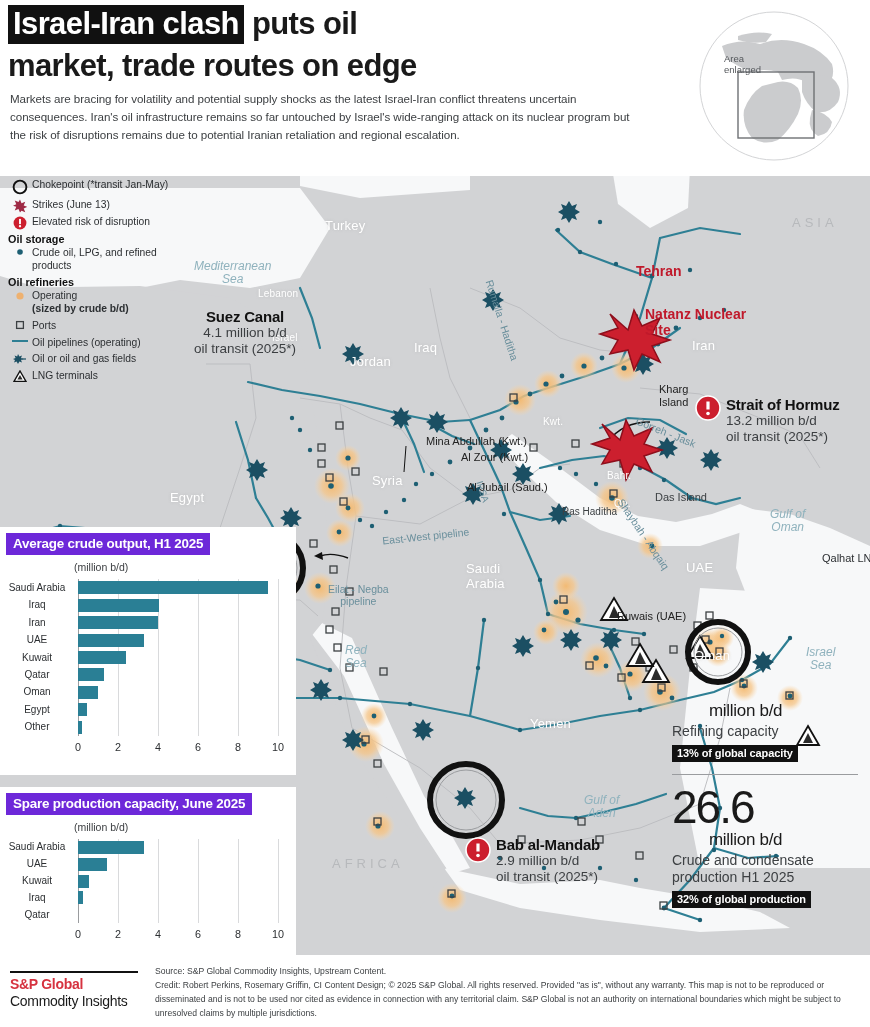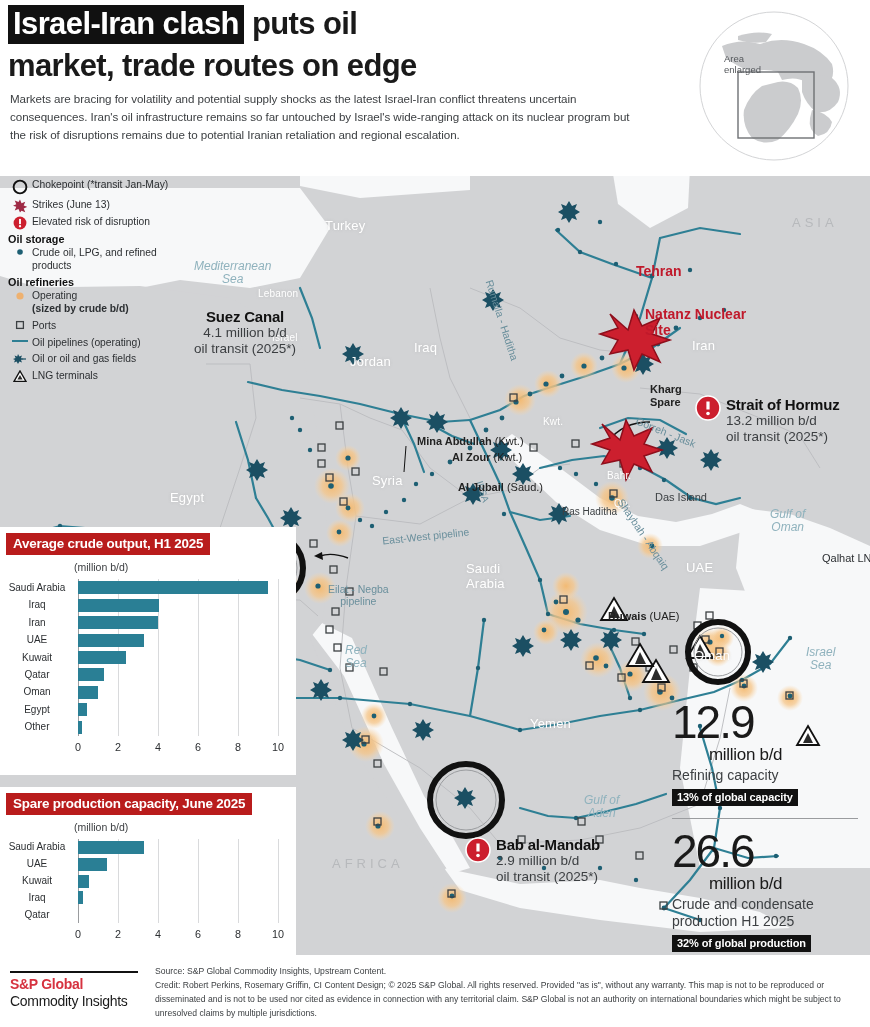--- a/index.html
+++ b/index.html
@@ -28,40 +28,40 @@
   #map { position:absolute; left:0; top:168px; width:870px; height:790px; background:#e3e4e6; overflow:hidden; }
   #map svg.base { position:absolute; left:0; top:0; }
 
   .mlabel { position:absolute; white-space:nowrap; pointer-events:none; }
   .country { color:#ffffff; font-size:13px; letter-spacing:0.2px; text-shadow:0 0 3px rgba(160,160,160,.35); }
   .country.sm { font-size:10px; }
   .continent { color:#b7b9bc; font-size:13px; letter-spacing:4px; font-weight:400; }
   .sea { color:#8fb2bd; font-size:12px; font-style:italic; line-height:1.12; }
   .pipe-lbl { color:#6a8f9c; font-size:10.5px; line-height:1.18; }
   .city-lbl { font-size:11px; color:#222; }
-  .city-lbl b { font-weight:700; }
+  .city-lbl b { font-weight:400;margin-left:9px; }
   .strike-lbl { color:#c0192b; font-size:14px; font-weight:700; line-height:1.12; }
 
   .chokebox { position:absolute; white-space:nowrap; }
   .chokebox .ttl { font-size:15px; font-weight:700; color:#111; letter-spacing:-0.2px; }
   .chokebox .sub { font-size:13.5px; color:#3b3e41; line-height:1.22; }
   .chokebox.ctr { text-align:center; }
 
   
   #legend { position:absolute; left:8px; top:178px; width:210px; z-index:30; font-size:10.3px; color:#2c2f32; }
   .lg-row { display:flex; align-items:flex-start; margin-bottom:2.5px; min-height:13px; }
   .lg-ico { width:24px; flex:0 0 24px; display:flex; align-items:center; justify-content:center; padding-top:1px; }
   .lg-txt { line-height:1.25; padding-top:1px; }
   .lg-head { font-weight:700; font-size:10.8px; margin:3px 0 1px 0; color:#111; }
 
   
   .chart-card { position:absolute; left:0; background:#fff; z-index:32; }
   #chart1 { top:527px; width:296px; height:248px; }
   #chart2 { top:787px; width:296px; height:168px; }
-  .chart-title { display:inline-block; background:#b91c1c; color:#fff; font-size:13.4px; font-weight:700; padding:3px 7px 4px 7px; letter-spacing:-0.2px; margin:6px 0 0 6px; }
+  .chart-title { display:inline-block; background:#6d28d9; color:#fff; font-size:13.4px; font-weight:700; padding:3px 7px 4px 7px; letter-spacing:-0.2px; margin:6px 0 0 6px; }
   .chart-unit { font-size:10.5px; color:#3d4043; position:absolute; }
   .plot { position:absolute; }
   .grid-line { position:absolute; top:0; bottom:0; width:1px; background:#d9dadc; }
   .grid-line.zero { background:#9a9c9f; }
   .bar { position:absolute; left:0; top:0; height:100%; background:#2a7f95; }
   .cat-lbl { position:absolute; font-size:10px; color:#2c2f32; text-align:center; white-space:nowrap; }
   .tick-lbl { position:absolute; font-size:10.8px; color:#2c2f32; text-align:center; }
 
   
   #stats { position:absolute; right:12px; top:700px; width:186px; z-index:30; }
@@ -531,21 +531,21 @@
   <div class="mlabel strike-lbl" style="left:636px; top:96px;">Tehran</div>
   <div class="mlabel strike-lbl" style="left:645px; top:139px;">
     <div>Natanz Nuclear</div>
     <div>Site</div>
   </div>
 
   <div class="mlabel city-lbl" style="left:417px; top:267px;"><b>Mina Abdullah</b><span> (Kwt.)</span></div>
   <div class="mlabel city-lbl" style="left:452px; top:283px;"><b>Al Zour</b><span> (Kwt.)</span></div>
   <div class="mlabel city-lbl" style="left:458px; top:313px;"><b>Al Jubail</b><span> (Saud.)</span></div>
   <div class="mlabel city-lbl" style="left:608px; top:442px;"><b>Ruwais</b><span> (UAE)</span></div>
-  <div class="mlabel city-lbl" style="left:650px; top:215px; line-height:1.2;"><b>Kharg</b><br><b>Spare</b></div>
+  <div class="mlabel city-lbl" style="left:650px; top:215px; line-height:1.2;"><b>Kharg</b><br><b>Island</b></div>
   <div class="mlabel city-lbl" style="left:655px; top:323px; color:#3c4043;">Das Island</div>
   <div class="mlabel city-lbl" style="left:822px; top:384px; color:#2c2f32;">Qalhat LNG</div>
   <div class="mlabel city-lbl" style="left:562px; top:338px; color:#3c4043; font-size:10px;">Ras Haditha</div>
 
   <div class="chokebox ctr" style="left:150px; top:140px; width:190px;">
     <div class="ttl">Suez Canal</div>
     <div class="sub">4.1 million b/d</div>
     <div class="sub">oil transit (2025*)</div>
   </div>
 
@@ -722,21 +722,20 @@
       <div class="tick-lbl" style="left: 98px; top: 141px; width: 40px;">2</div>
       <div class="tick-lbl" style="left: 138px; top: 141px; width: 40px;">4</div>
       <div class="tick-lbl" style="left: 178px; top: 141px; width: 40px;">6</div>
       <div class="tick-lbl" style="left: 218px; top: 141px; width: 40px;">8</div>
       <div class="tick-lbl" style="left: 258px; top: 141px; width: 40px;">10</div>
     </div>
 </div>
 
 <div id="stats">
   <div>
-    <div class="stat-num">12.9</div>
     <div class="stat-unit">million b/d</div>
     <div class="stat-desc">Refining capacity</div>
     <div class="stat-badge">13% of global capacity</div>
   </div>
   <div class="stat-div"></div>
   <div>
     <div class="stat-num">26.6</div>
     <div class="stat-unit">million b/d</div>
     <div class="stat-desc">Crude and condensate production H1 2025</div>
     <div class="stat-badge">32% of global production</div>

